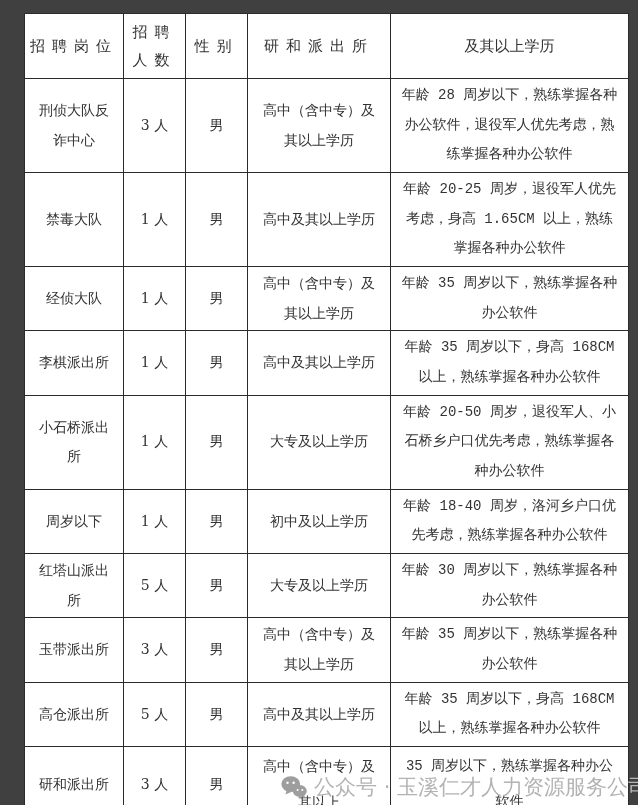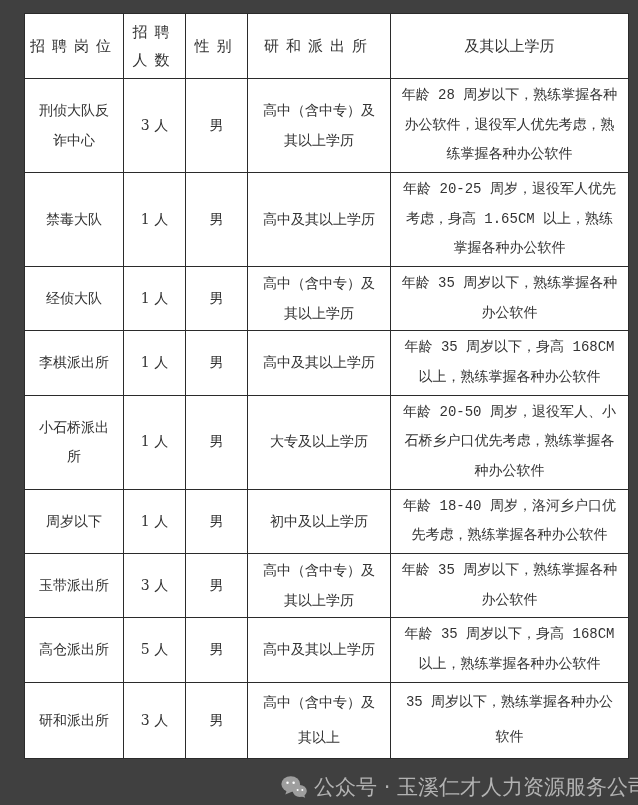--- a/index.html
+++ b/index.html
@@ -147,20 +147,27 @@
       <td class="cell-requirements">年龄 20-50 周岁，退役军人、小石桥乡户口优先考虑，熟练掌握各种办公软件</td>
     </tr>
         <tr style="height: 60px;">
       <td class="cell-position">周岁以下</td>
       <td class="cell-count">1 人</td>
       <td class="cell-gender">男</td>
       <td class="cell-education">初中及以上学历</td>
       <td class="cell-requirements">年龄 18-40 周岁，洛河乡户口优先考虑，熟练掌握各种办公软件</td>
     </tr>
         <tr style="height: 60px;">
+      <td class="cell-position">红塔山派出所</td>
+      <td class="cell-count">5 人</td>
+      <td class="cell-gender">男</td>
+      <td class="cell-education">大专及以上学历</td>
+      <td class="cell-requirements">年龄 30 周岁以下，熟练掌握各种办公软件</td>
+    </tr>
+        <tr style="height: 60px;">
       <td class="cell-position">玉带派出所</td>
       <td class="cell-count">3 人</td>
       <td class="cell-gender">男</td>
       <td class="cell-education">高中（含中专）及其以上学历</td>
       <td class="cell-requirements">年龄 35 周岁以下，熟练掌握各种办公软件</td>
     </tr>
         <tr style="height: 60px;">
       <td class="cell-position">高仓派出所</td>
       <td class="cell-count">5 人</td>
       <td class="cell-gender">男</td>

